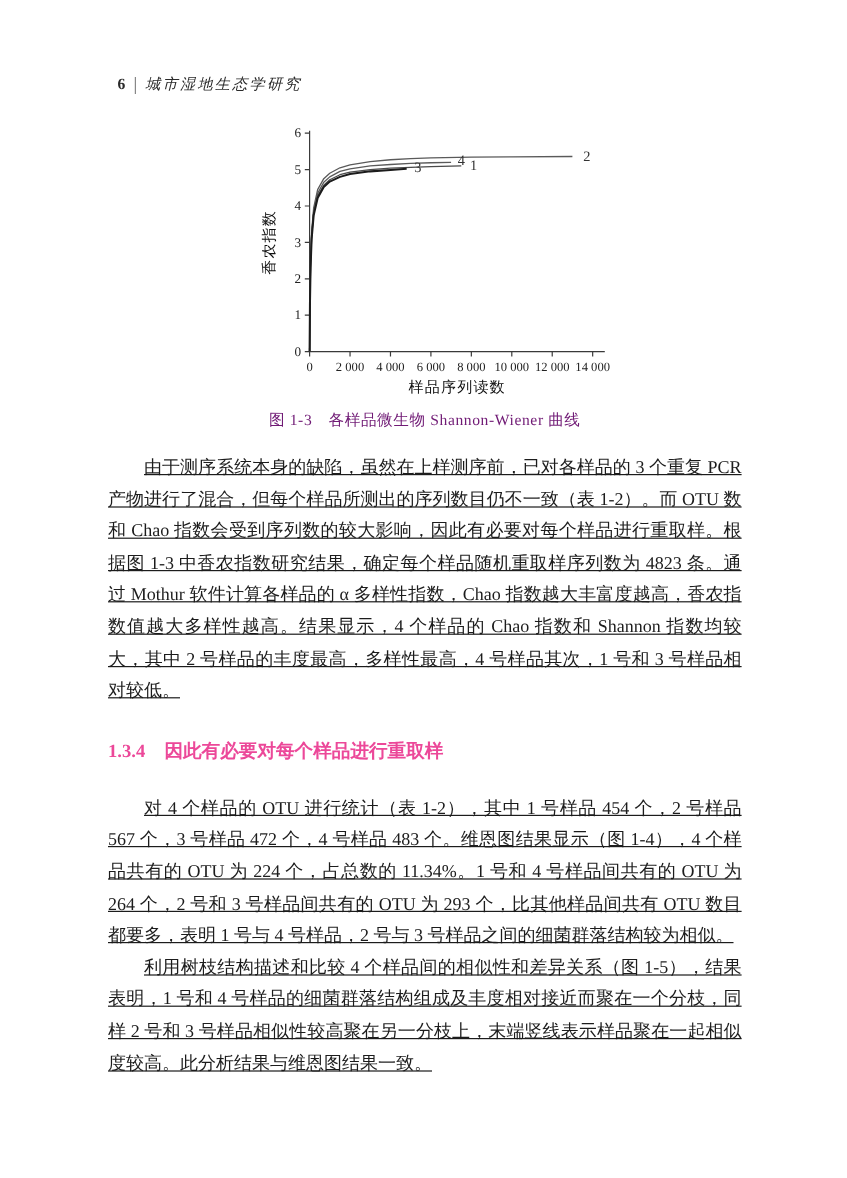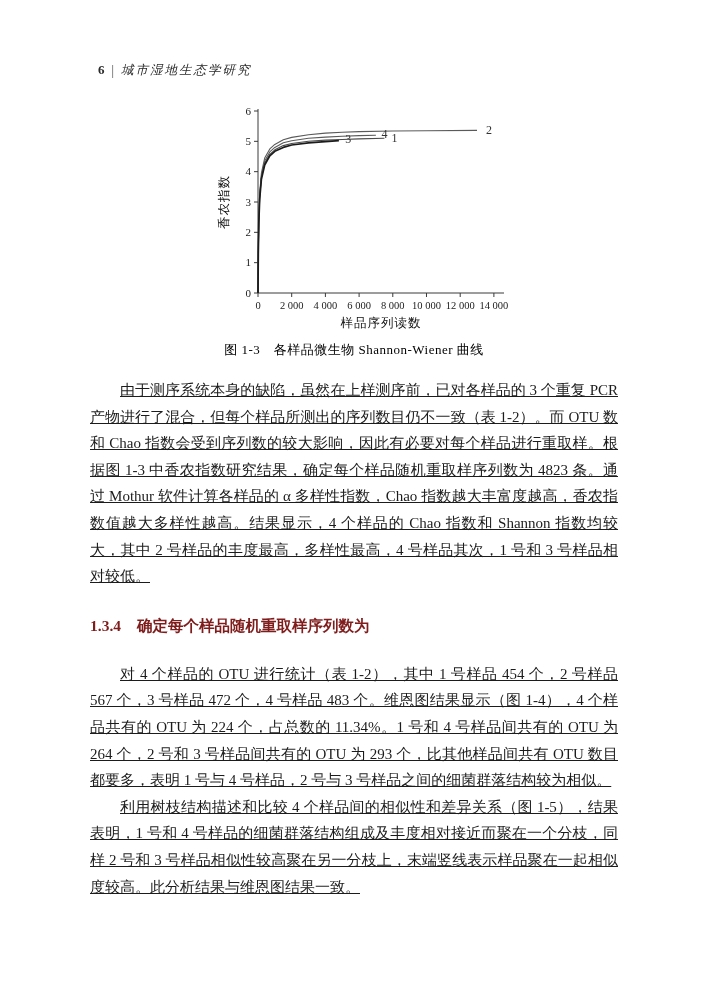--- a/index.html
+++ b/index.html
@@ -27,27 +27,27 @@
     font-size:15px;line-height:26.6px;
     text-align:justify;text-justify:inter-ideograph;
     margin:0;
   }
   .para.indent{text-indent:2em;text-decoration:underline;}
   
   .figure-block{margin-top:6px;}
   .chart-wrap{margin-left:126px;width:300px;}
   svg{display:block;}
   .fig-caption{
-    text-align:center;font-size:13px;color:#000000;
+    text-align:center;font-size:13px;color:#701a75;
     margin-top:4px;margin-bottom:18px;letter-spacing:0.5px;
   }
   
   .section-heading{
     font-family:"Liberation Sans","DejaVu Sans",sans-serif;
-    font-weight:700;font-size:15.5px;color:#7f1d1d;
+    font-weight:700;font-size:15.5px;color:#ec4899;
     margin-top:26px;margin-bottom:24px;
     display:flex;gap:16px;align-items:baseline;
   }
   .section-heading .num{font-family:"Liberation Serif","DejaVu Serif",serif;font-weight:700;}
 </style>
 </head>
 <body>
 
 <div class="page">
 
@@ -105,19 +105,19 @@
           <text x="12" y="101" text-anchor="middle" font-size="12.5" fill="#111" letter-spacing="1" transform="rotate(-90 12 101)">香农指数</text>
         </svg>
     </div>
     <div class="fig-caption">图 1-3　各样品微生物 Shannon-Wiener 曲线</div>
   </div>
 
   <p class="para indent">由于测序系统本身的缺陷，虽然在上样测序前，已对各样品的 3 个重复 PCR 产物进行了混合，但每个样品所测出的序列数目仍不一致（表 1-2）。而 OTU 数和 Chao 指数会受到序列数的较大影响，因此有必要对每个样品进行重取样。根据图 1-3 中香农指数研究结果，确定每个样品随机重取样序列数为 4823 条。通过 Mothur 软件计算各样品的 α 多样性指数，Chao 指数越大丰富度越高，香农指数值越大多样性越高。结果显示，4 个样品的 Chao 指数和 Shannon 指数均较大，其中 2 号样品的丰度最高，多样性最高，4 号样品其次，1 号和 3 号样品相对较低。</p>
 
   <div class="section-heading">
     <span class="num">1.3.4</span>
-    <span>确定每个样品随机重取样序列数为</span>
+    <span>因此有必要对每个样品进行重取样</span>
   </div>
 
   <p class="para indent">对 4 个样品的 OTU 进行统计（表 1-2），其中 1 号样品 454 个，2 号样品 567 个，3 号样品 472 个，4 号样品 483 个。维恩图结果显示（图 1-4），4 个样品共有的 OTU 为 224 个，占总数的 11.34%。1 号和 4 号样品间共有的 OTU 为 264 个，2 号和 3 号样品间共有的 OTU 为 293 个，比其他样品间共有 OTU 数目都要多，表明 1 号与 4 号样品，2 号与 3 号样品之间的细菌群落结构较为相似。</p>
   <p class="para indent">利用树枝结构描述和比较 4 个样品间的相似性和差异关系（图 1-5），结果表明，1 号和 4 号样品的细菌群落结构组成及丰度相对接近而聚在一个分枝，同样 2 号和 3 号样品相似性较高聚在另一分枝上，末端竖线表示样品聚在一起相似度较高。此分析结果与维恩图结果一致。</p>
 
 </div>
 
 </body></html>

